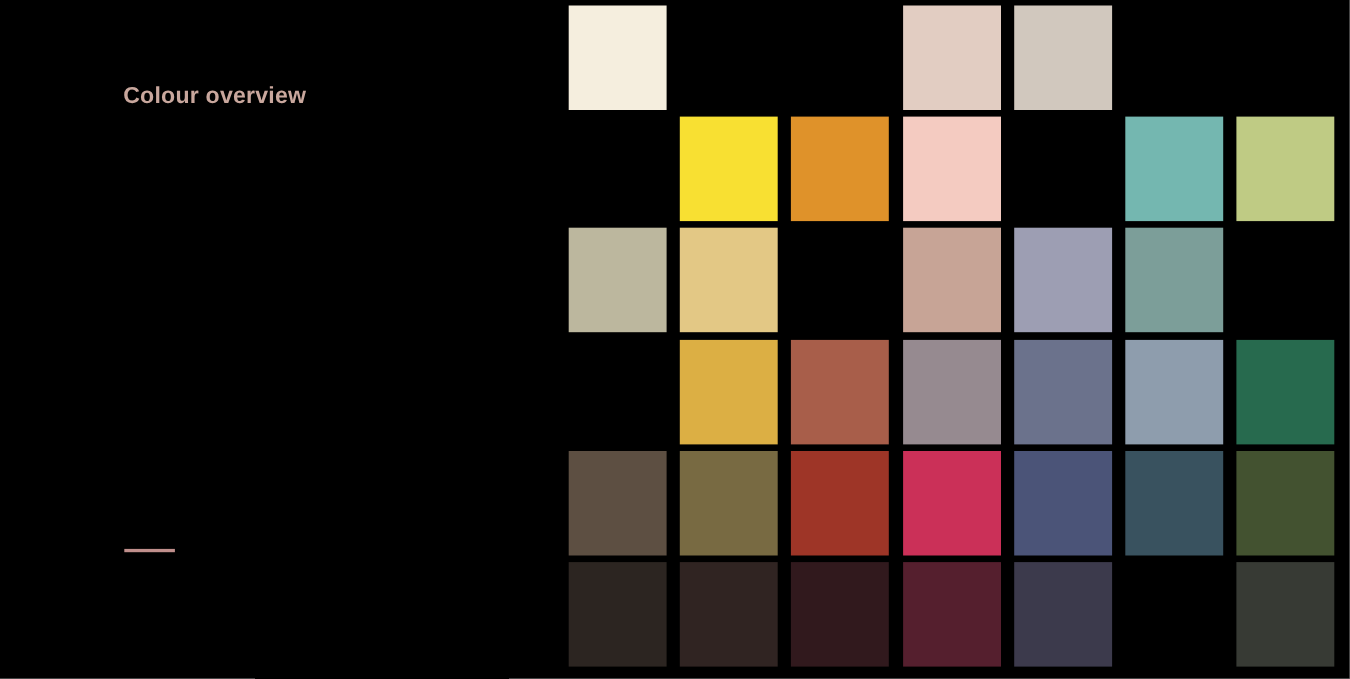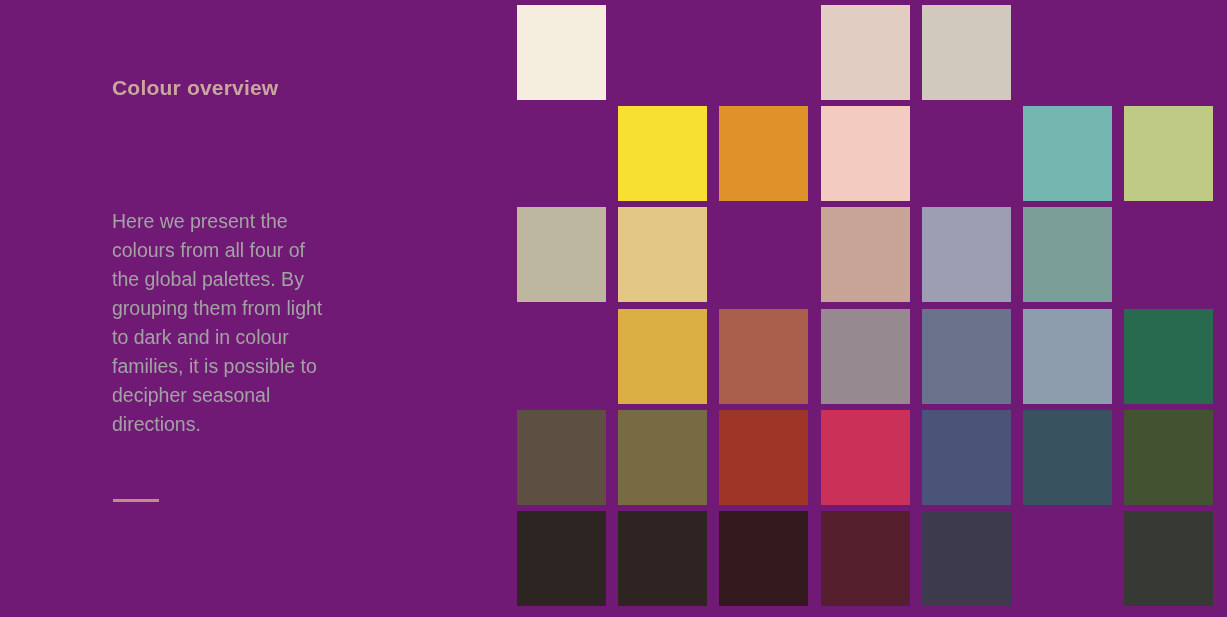--- a/index.html
+++ b/index.html
@@ -12,21 +12,21 @@
     height: 617px;
     overflow: hidden;
     font-family: "Liberation Sans", sans-serif;
     position: relative;
   }
 
   #slide {
     position: relative;
     width: 1227px;
     height: 617px;
-    background: #701a75;
+    background: #000000;
   }
 
   
   #text-col {
     position: absolute;
     left: 112px;
     top: 0;
     width: 330px;
     height: 617px;
   }
@@ -93,21 +93,20 @@
   }
 </style>
 </head>
 <body>
 
 <div id="slide">
 
   <div id="text-col">
     <h1 id="page-title">Colour overview</h1>
 
-    <p id="body-copy">Here we present the colours from all four of the global palettes. By grouping them from light to dark and in colour families, it is possible to decipher seasonal directions.</p>
 
     <div id="divider-rule"></div>
   </div>
 
   <div id="swatch-grid">
       <div class="swatch-row" style="top: 0px;">
         <div class="swatch" title="#F5EEDE" style="left: 0px; background: rgb(245, 238, 222);"></div>
         <div class="swatch empty" style="left: 101.2px;"></div>
         <div class="swatch empty" style="left: 202.4px;"></div>
         <div class="swatch" title="#E2CDC2" style="left: 303.6px; background: rgb(226, 205, 194);"></div>

